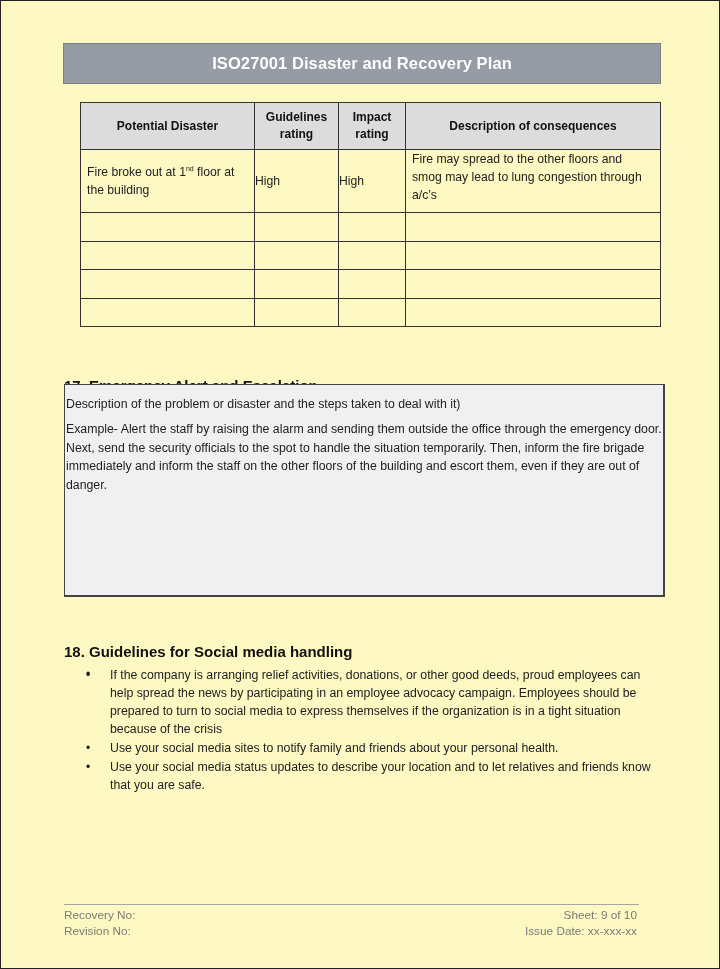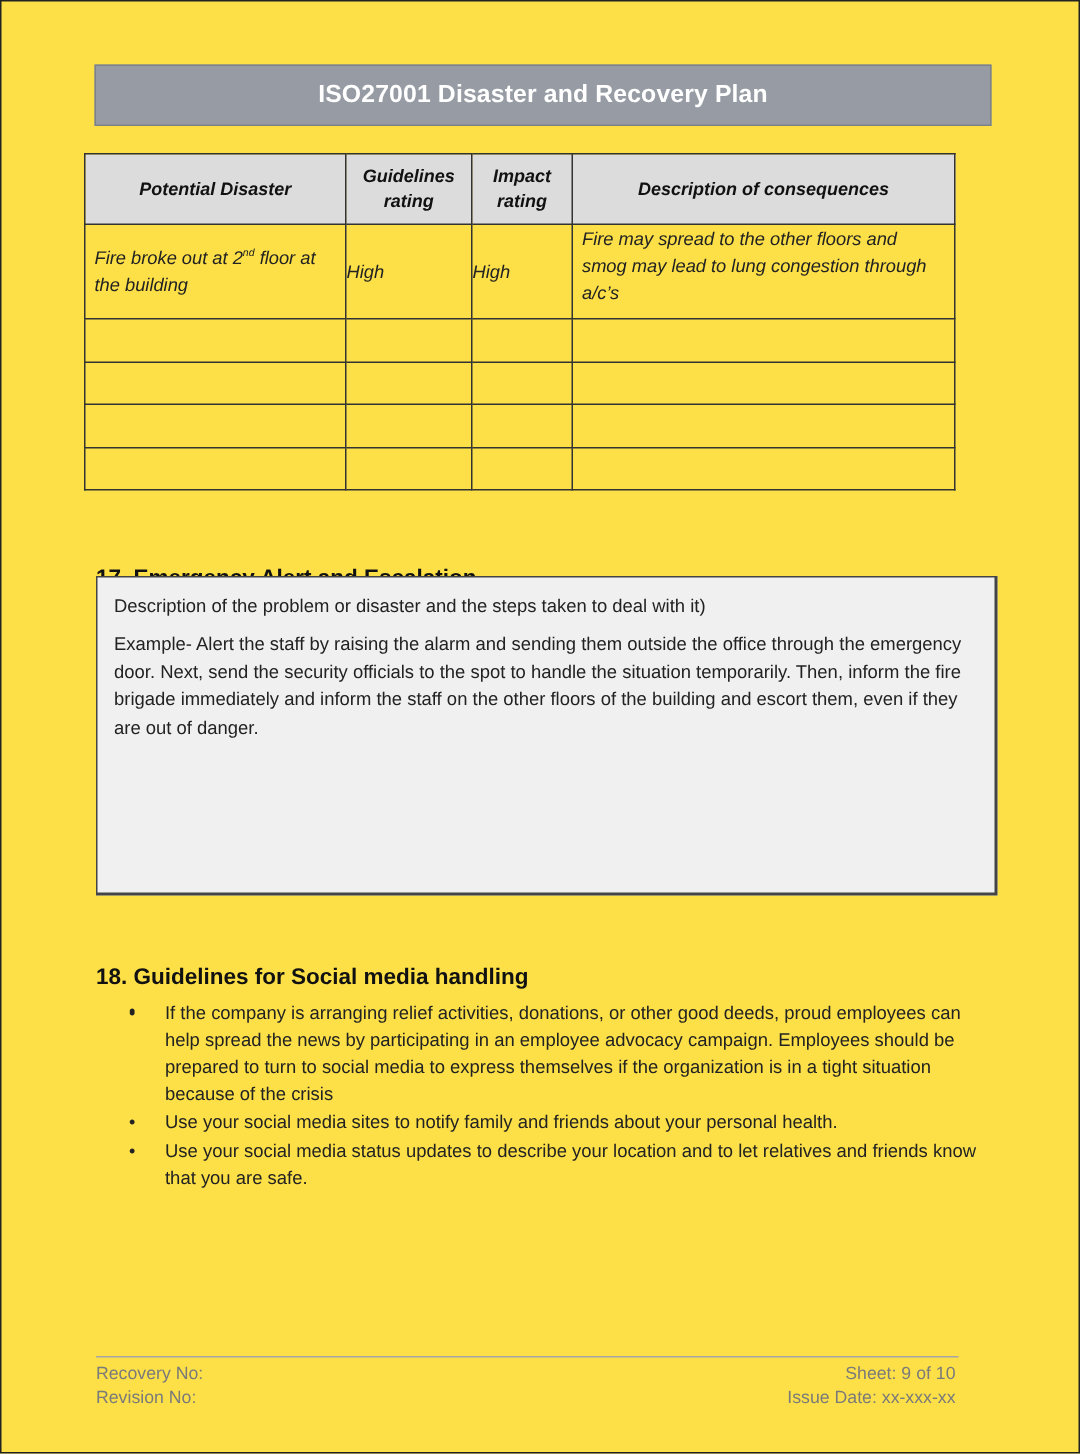--- a/index.html
+++ b/index.html
@@ -7,40 +7,39 @@
     body {
       font-family: "Liberation Sans", "DejaVu Sans", sans-serif;
       color: #1a1a1a;
       position: relative;
       overflow: hidden;
     }
     .page {
       position: absolute; left: 0; top: 0;
       width: 720px; height: 969px;
       border: 1px solid #222;
-      background: #fde047;
+      background: #fef9c3;
     }
     .title-banner {
       position: absolute; left: 62px; top: 42px;
       width: 598px; height: 41px;
       background: #979ca4;
       border: 1px solid #7d8188;
       display: flex; align-items: center; justify-content: center;
       color: #ffffff;
       font-weight: bold;
       font-size: 16.5px;
       letter-spacing: 0.1px;
     }
     table.risk {
-      position: absolute; left: 55px; top: 101px;
+      position: absolute; left: 79px; top: 101px;
       width: 580px;
       border-collapse: collapse;
       font-size: 12.2px;
       table-layout: fixed;
-      font-style: italic;
     }
     table.risk th, table.risk td {
       border: 1.5px solid #333;
     }
     table.risk th {
       background: #dcdcdc;
       font-weight: bold;
       font-size: 12px;
       height: 47px;
       text-align: center;
@@ -68,21 +67,21 @@
     }
     .h17 { top: 376px; }
     .h18 { top: 642px; }
 
     .alert-box {
       position: absolute; left: 63px; top: 383px;
       width: 601px; height: 213px;
       background: #f0f0f0;
       border: 1px solid #444;
       border-right-width: 2px; border-bottom-width: 2px;
-      padding: 10px 11px;
+      padding: 10px 1px;
       font-size: 12.3px;
       line-height: 18.4px;
       color: #222;
     }
     .alert-box p { margin-bottom: 7px; }
 
     ul.guidelines {
       position: absolute; left: 63px; top: 664px;
       width: 600px;
       list-style: none;
@@ -139,21 +138,21 @@
         </th>
         <th>
           <span>Impact</span><br>
           <span>rating</span>
         </th>
         <th>Description of consequences</th>
       </tr>
     </thead>
     <tbody>
       <tr class="filled">
-        <td class="left"><span>Fire broke out at 2</span><sup>nd</sup><span> floor at the building</span></td>
+        <td class="left"><span>Fire broke out at 1</span><sup>nd</sup><span> floor at the building</span></td>
         <td class="center">High</td>
         <td class="center">High</td>
         <td class="desc">Fire may spread to the other floors and smog may lead to lung congestion through a/c’s</td>
       </tr>
       <tr>
         <td></td>
         <td></td>
         <td></td>
         <td></td>
       </tr>

